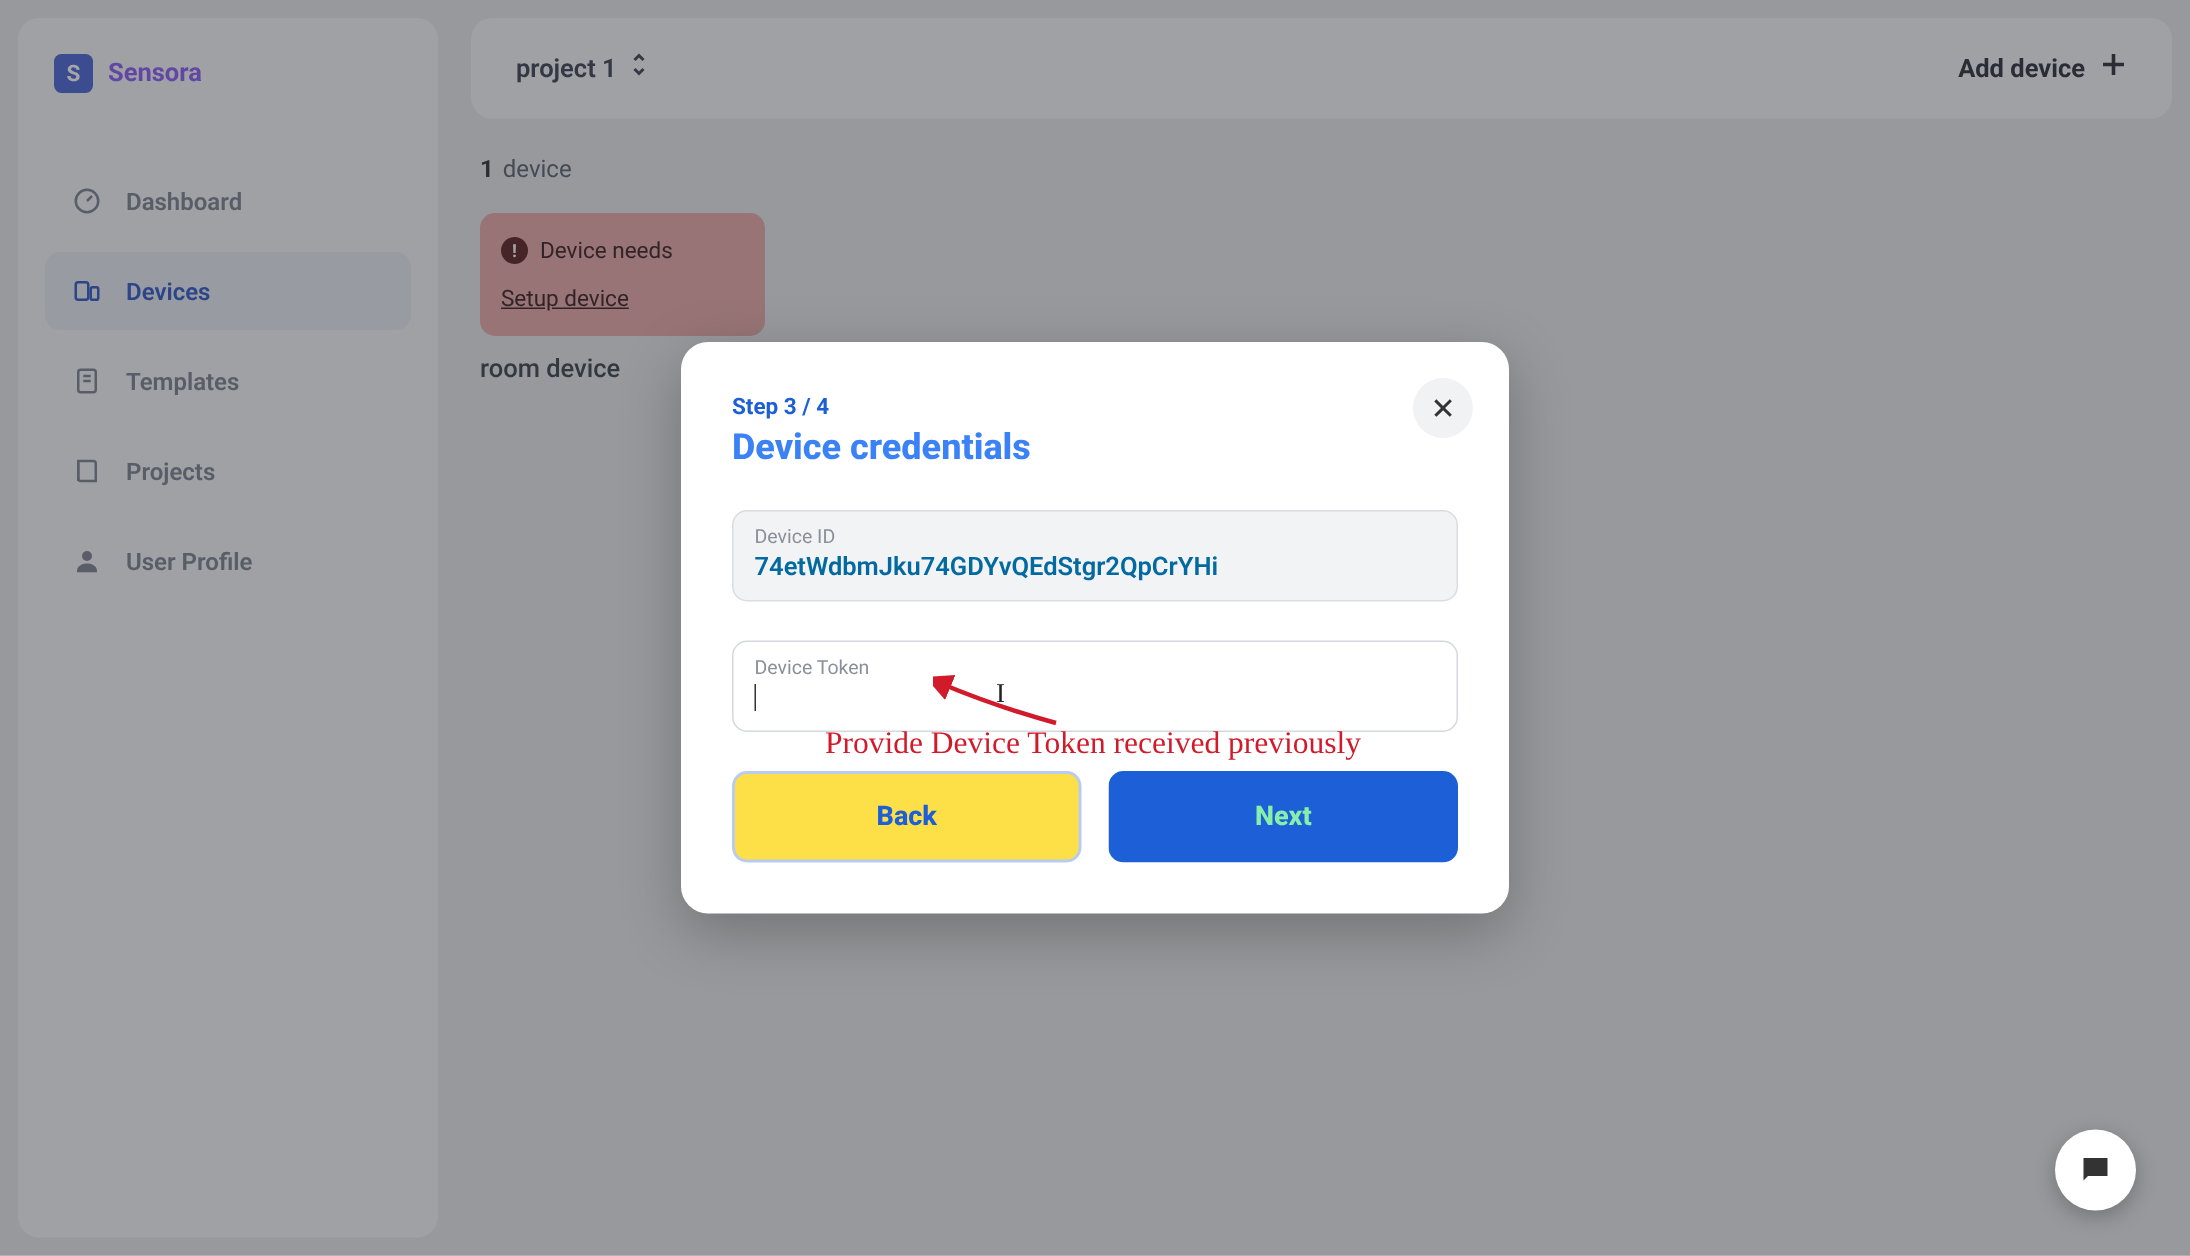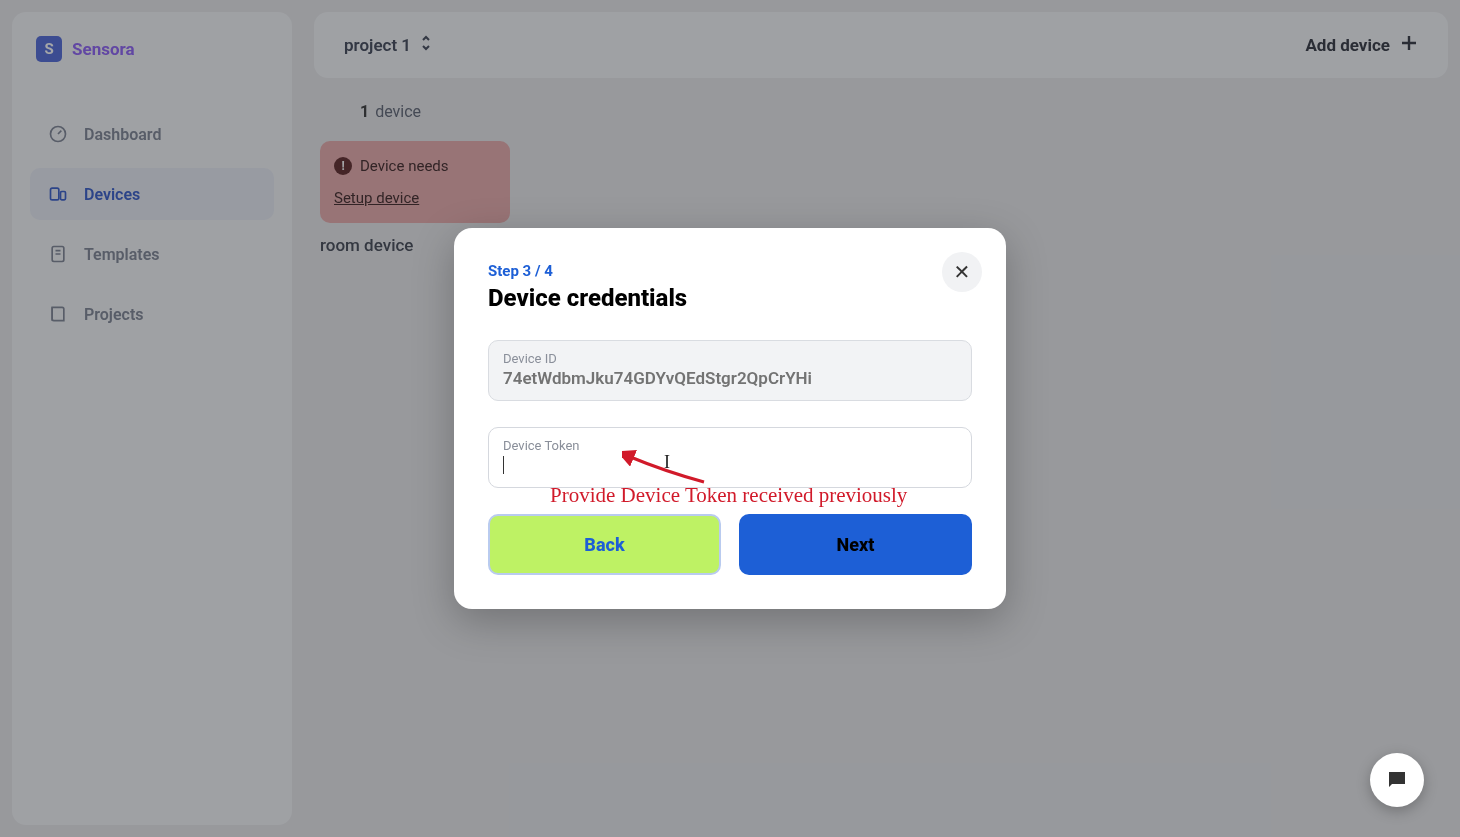--- a/index.html
+++ b/index.html
@@ -12,44 +12,44 @@
   .nav { display: flex; flex-direction: column; gap: 8px; }
   .nav-item { display: flex; align-items: center; gap: 16px; padding: 16px 18px; border-radius: 10px; color: #7b8292; cursor: pointer; font-size: 16px; font-weight: 600;}
   .nav-item.active { background: #e8ecf5; color: #2f56c9; }
   .nav-icon { width: 20px; height: 20px; display:inline-flex; align-items:center; justify-content:center;}
   .nav-icon svg { width:20px; height:20px; }
   .main { flex: 1; display:flex; flex-direction:column; gap: 24px;}
   .topbar { background: #f5f6f8; border-radius: 14px; padding: 22px 30px; display:flex; align-items:center; justify-content:space-between;}
   .project-select { display:flex; align-items:center; gap:8px; font-size:17px; font-weight:600; color:#3b4253; cursor:pointer;}
   .add-device { display:flex; align-items:center; gap:10px; font-size:17px; font-weight:700; color:#2b2f3a; cursor:pointer;}
   .content { padding: 0 6px;}
-  .device-count { color:#5b6170; font-size:16px; margin-bottom:20px;margin-left:40px;}
+  .device-count { color:#5b6170; font-size:16px; margin-bottom:20px;}
   .device-count .num { font-weight:700; color:#333; margin-right:6px;}
   .device-card-wrap { display:flex; flex-direction:column; gap:12px; width: 190px;}
   .warning-card { background:#e8a9a9; border-radius:10px; padding:16px 14px; color:#3a2020;}
   .warning-card .row1 { display:flex; align-items:center; gap:8px; font-size:15px; margin-bottom:14px;}
   .warning-card .setup { text-decoration: underline; font-size:15px; cursor:pointer;}
   .warn-icon { width:18px; height:18px; border-radius:50%; background:#5a2222; color:#fff; font-size:12px; display:flex; align-items:center; justify-content:center; font-weight:700;}
   .device-name { font-size:17px; color:#3d424e; font-weight:500;}
 
   
   .overlay { position:absolute; inset:0; background: rgba(40,42,48,0.42); display:flex; align-items:center; justify-content:center;}
   .modal { width: 552px; background:#fff; border-radius:18px; padding: 34px; position:relative; box-shadow: 0 12px 40px rgba(0,0,0,0.25);}
   .modal-close { position:absolute; top:24px; right:24px; width:40px; height:40px; border-radius:50%; background:#f1f2f4; display:flex; align-items:center; justify-content:center; cursor:pointer; font-size:20px; color:#333;}
   .step-label { color:#1d5fd6; font-weight:700; font-size:15px; margin-bottom:4px;}
-  .modal-title { font-size:24px; font-weight:800; color:#000000; margin-bottom:28px;}
+  .modal-title { font-size:24px; font-weight:800; color:#3b82f6; margin-bottom:28px;}
   .field { border:1px solid #d5d8de; border-radius:10px; padding:10px 14px 12px; margin-bottom:26px; background:#fff;}
   .field.readonly { background:#f2f3f5; border-color:#d9dce1;}
   .field-label { font-size:13px; color:#8a8f9a; margin-bottom:2px;}
-  .field-value { font-size:17px; color:#737373; font-weight:600; }
+  .field-value { font-size:17px; color:#0369a1; font-weight:600; }
   .field-input { border:none; outline:none; width:100%; font-size:17px; background:transparent; font-family:inherit;}
   .btn-row { display:flex; gap:18px; margin-top:4px;}
   .btn { flex:1; padding:18px 0; border-radius:10px; font-size:18px; font-weight:800; text-align:center; cursor:pointer; border:2px solid transparent;}
-  .btn-secondary { background:#bef264; border-color:#b9cbef; color:#1d5fd6;}
-  .btn-primary { background:#1d5fd6; color:#000000;}
+  .btn-secondary { background:#fde047; border-color:#b9cbef; color:#1d5fd6;}
+  .btn-primary { background:#1d5fd6; color:#86efac;}
 
   
   .annotation { position:absolute; left:506px; top:450px; pointer-events:none;}
   .anno-svg { position:absolute; left:116px; top:-2px;}
   .anno-text { position:absolute; left:44px; top:33px; color:#d11a2a; font-family: "Comic Sans MS","Marker Felt","Segoe Script",cursive; font-size:21px; white-space:nowrap; -webkit-font-smoothing:antialiased;}
 
   .chat-fab { position:absolute; right:36px; bottom:30px; width:54px; height:54px; border-radius:50%; background:#ffffff; box-shadow:0 4px 14px rgba(0,0,0,0.25); display:flex; align-items:center; justify-content:center; cursor:pointer;}
   .chat-fab svg { width:24px; height:24px; fill:#333;}
 
   
@@ -97,20 +97,29 @@
         <span>Templates</span>
       </div>
       <div class="nav-item">
         <span class="nav-icon">
           <svg viewBox="0 0 24 24" fill="none" stroke="currentColor" stroke-width="2">
               <path d="M5 4h12a2 2 0 0 1 2 2v14H7a2 2 0 0 1-2-2V4z"></path>
               <path d="M5 4v16"></path>
             </svg>
         </span>
         <span>Projects</span>
+      </div>
+      <div class="nav-item">
+        <span class="nav-icon">
+          <svg viewBox="0 0 24 24" fill="currentColor">
+              <circle cx="12" cy="8" r="4"></circle>
+              <path d="M4 20c0-4 4-6 8-6s8 2 8 6v1H4v-1z"></path>
+            </svg>
+        </span>
+        <span>User Profile</span>
       </div>
     </nav>
   </aside>
 
   <main class="main">
     <div class="topbar">
       <div class="project-select">
         <span>project 1</span>
         <span>
           <svg width="14" height="18" viewBox="0 0 14 18" fill="none" stroke="#3b4253" stroke-width="2">

